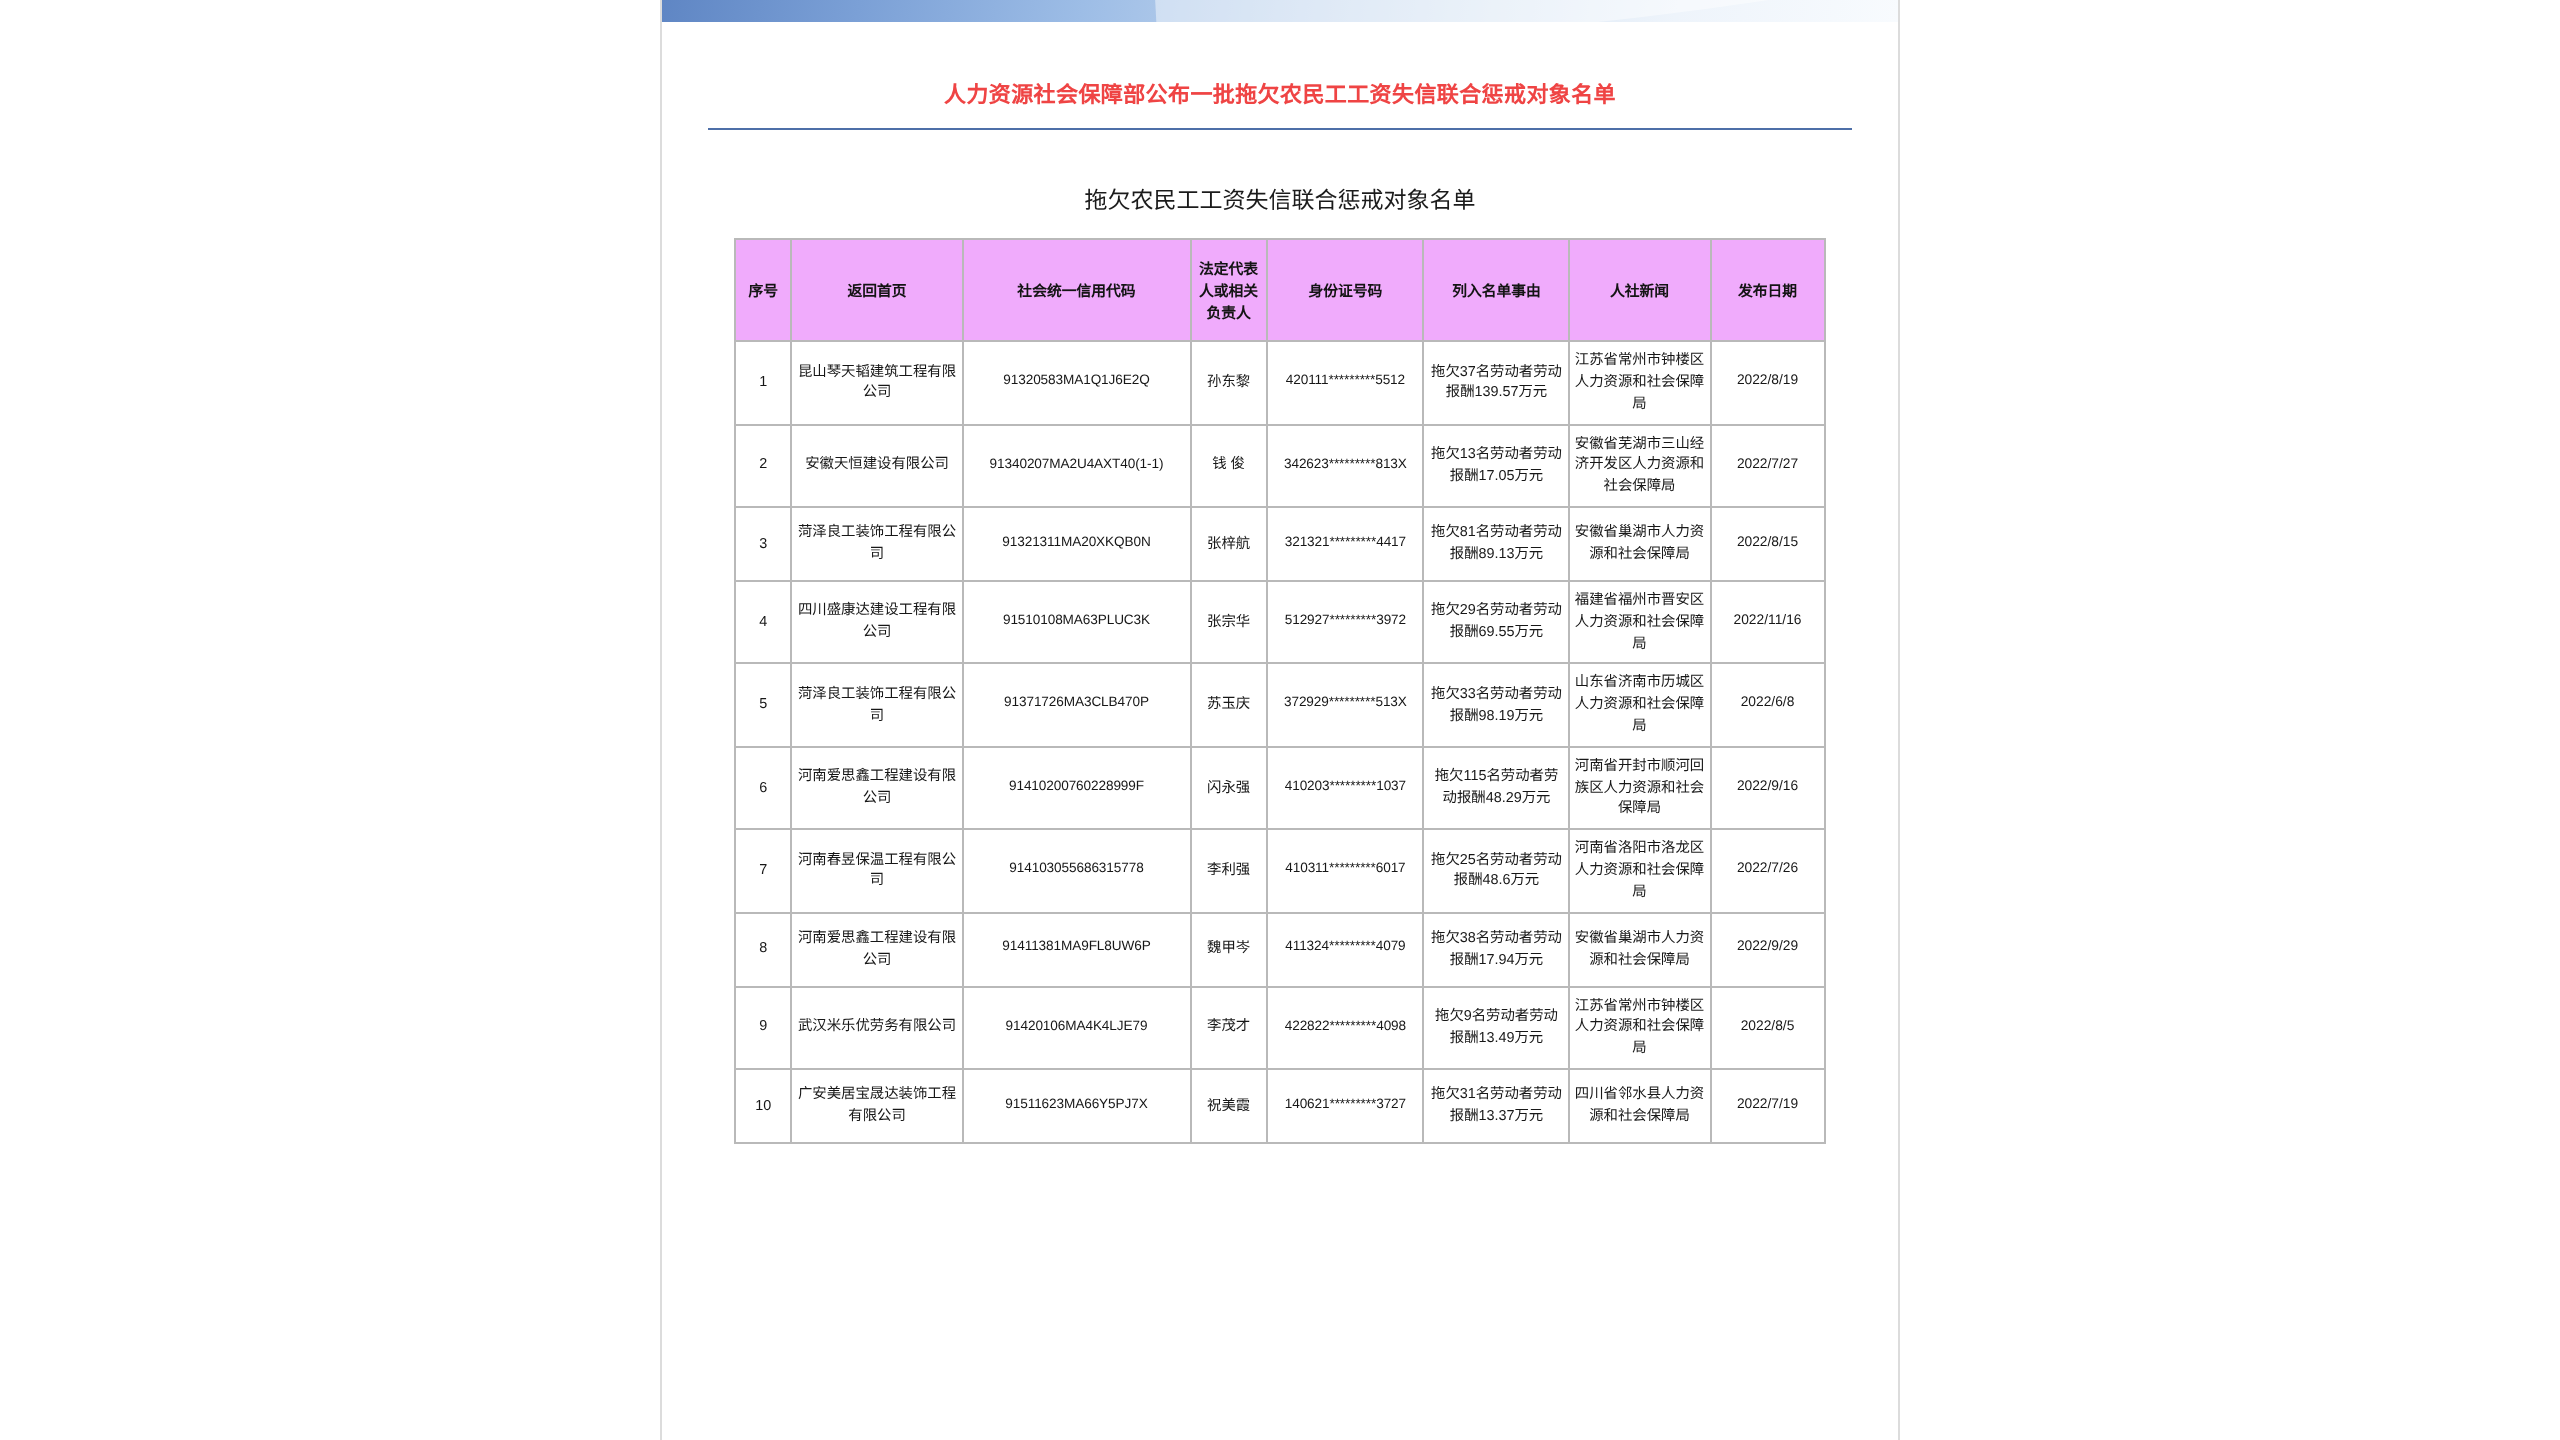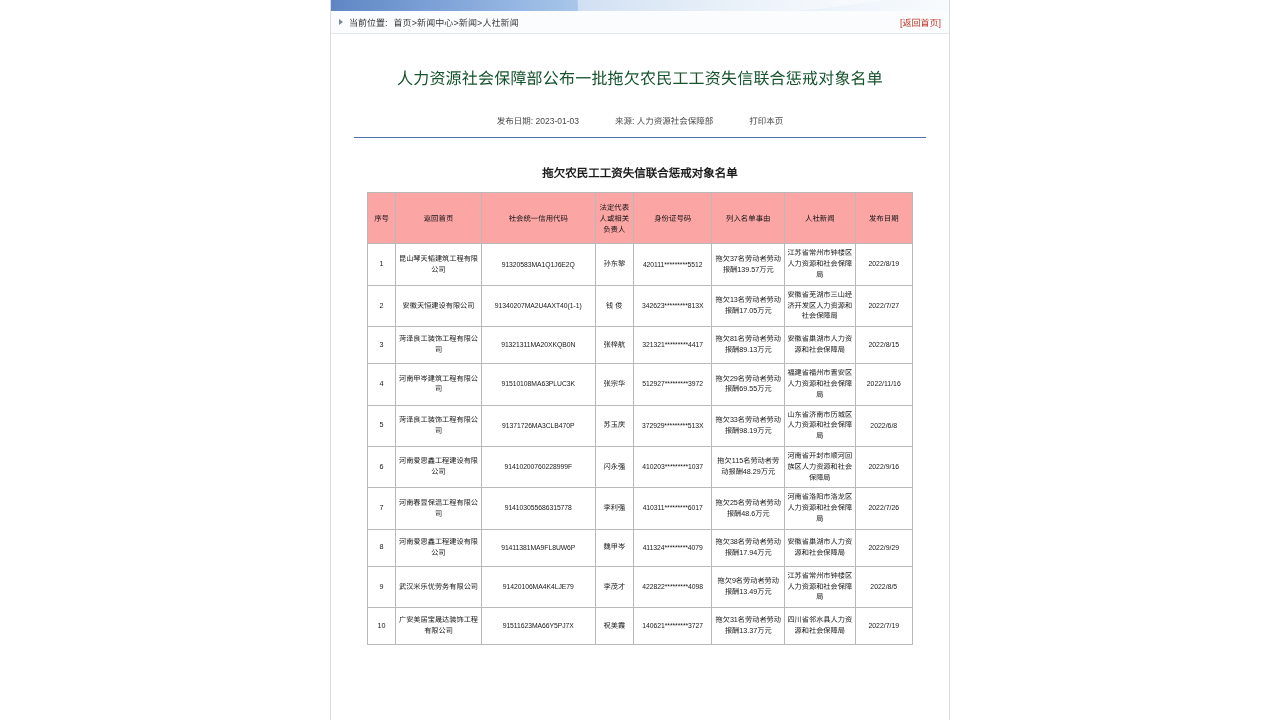--- a/index.html
+++ b/index.html
@@ -92,23 +92,23 @@
   }
 
   
   .article {
     padding: 0 22px;
     position: relative;
   }
 
   .article-title {
     text-align: center;
-    font-size: 16px;
-    font-weight: normal;
-    color: #14532d;
+    font-size: 11px;
+    font-weight: bold;
+    color: #ef4444;
     line-height: 1.5;
     padding: 22px 6px 0 6px;
     letter-spacing: 0.2px;
   }
 
   .meta-line {
     display: flex;
     justify-content: center;
     align-items: center;
     gap: 36px;
@@ -130,21 +130,21 @@
     line-height: 2.15;
     color: #1f1f1f;
     padding: 22px 4px 0 4px;
     text-align: justify;
     text-indent: 2em;
   }
 
   .table-caption {
     text-align: center;
     font-size: 11.5px;
-    font-weight: bold;
+    font-weight: normal;
     color: #1b1b1b;
     padding: 26px 0 12px 0;
   }
 
   
   .tbl-wrap {
     display: flex;
     justify-content: center;
   }
   table.list {
@@ -157,22 +157,22 @@
   }
   table.list th, table.list td {
     border: 1px solid #b9b9b9;
     text-align: center;
     vertical-align: middle;
     padding: 4px 2px;
     line-height: 1.5;
     word-break: break-all;
   }
   table.list thead th {
-    background: #fca5a5;
-    font-weight: normal;
+    background: #f0abfc;
+    font-weight: bold;
     color: #141414;
     padding: 5px 2px;
     font-size: 7.4px;
     height: 51px;
   }
   table.list tbody td { height: 37px; }
 
   
   col.c-idx   { width: 28px; }
   col.c-name  { width: 85px; }
@@ -188,43 +188,25 @@
   .cell-date { font-size: 6.9px; }
 </style>
 </head>
 <body>
 
 <div class="viewport">
   <div class="page">
 
     <div class="banner"></div>
 
-    <div class="crumb-bar">
-      <span class="crumb-arrow"></span>
-      <span class="crumb-label">当前位置:</span>
-      <span class="crumb-path">首页&gt;新闻中心&gt;新闻&gt;人社新闻</span>
-      <span class="crumb-spacer"></span>
-      <a class="home-link">[返回首页]</a>
-    </div>
 
     <div class="article">
 
       <h1 class="article-title">人力资源社会保障部公布一批拖欠农民工工资失信联合惩戒对象名单</h1>
 
-      <div class="meta-line">
-        <span class="meta-item">
-          <span>发布日期:</span>
-          <span>2023-01-03</span>
-        </span>
-        <span class="meta-item">
-          <span>来源:</span>
-          <span>人力资源社会保障部</span>
-        </span>
-        <a class="print-link meta-item">打印本页</a>
-      </div>
 
       <div class="divider"></div>
 
 
       <div class="table-caption">拖欠农民工工资失信联合惩戒对象名单</div>
 
       <div class="tbl-wrap">
         <table class="list">
           <colgroup>
             <col class="c-idx">
@@ -274,21 +256,21 @@
                 <td>菏泽良工装饰工程有限公司</td>
                 <td class="cell-code">91321311MA20XKQB0N</td>
                 <td>张梓航</td>
                 <td class="cell-id">321321*********4417</td>
                 <td>拖欠81名劳动者劳动报酬89.13万元</td>
                 <td>安徽省巢湖市人力资源和社会保障局</td>
                 <td class="cell-date">2022/8/15</td>
               </tr>
               <tr>
                 <td>4</td>
-                <td>河南甲岑建筑工程有限公司</td>
+                <td>四川盛康达建设工程有限公司</td>
                 <td class="cell-code">91510108MA63PLUC3K</td>
                 <td>张宗华</td>
                 <td class="cell-id">512927*********3972</td>
                 <td>拖欠29名劳动者劳动报酬69.55万元</td>
                 <td>福建省福州市晋安区人力资源和社会保障局</td>
                 <td class="cell-date">2022/11/16</td>
               </tr>
               <tr>
                 <td>5</td>
                 <td>菏泽良工装饰工程有限公司</td>

